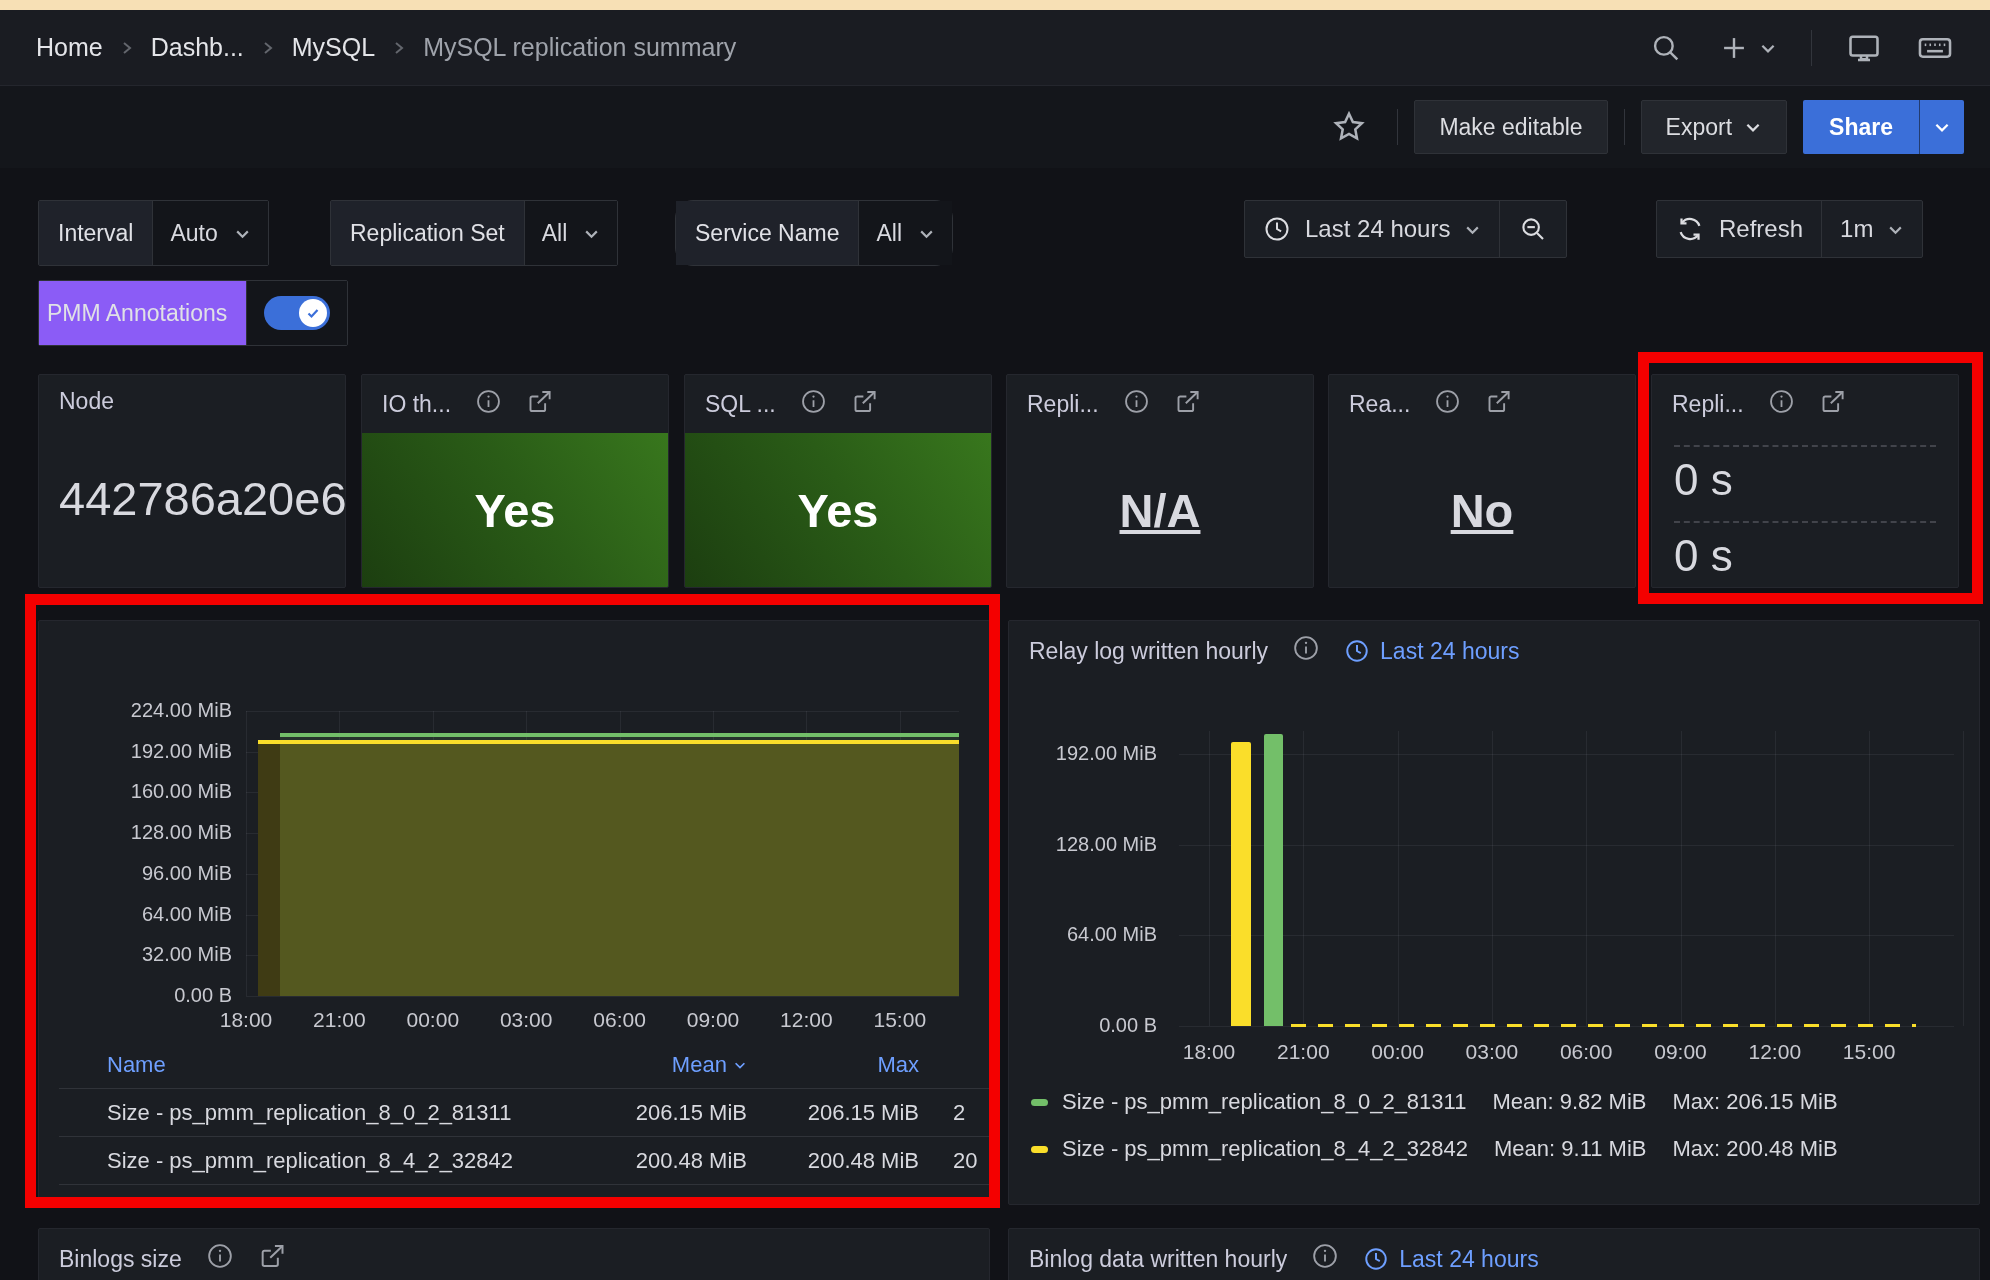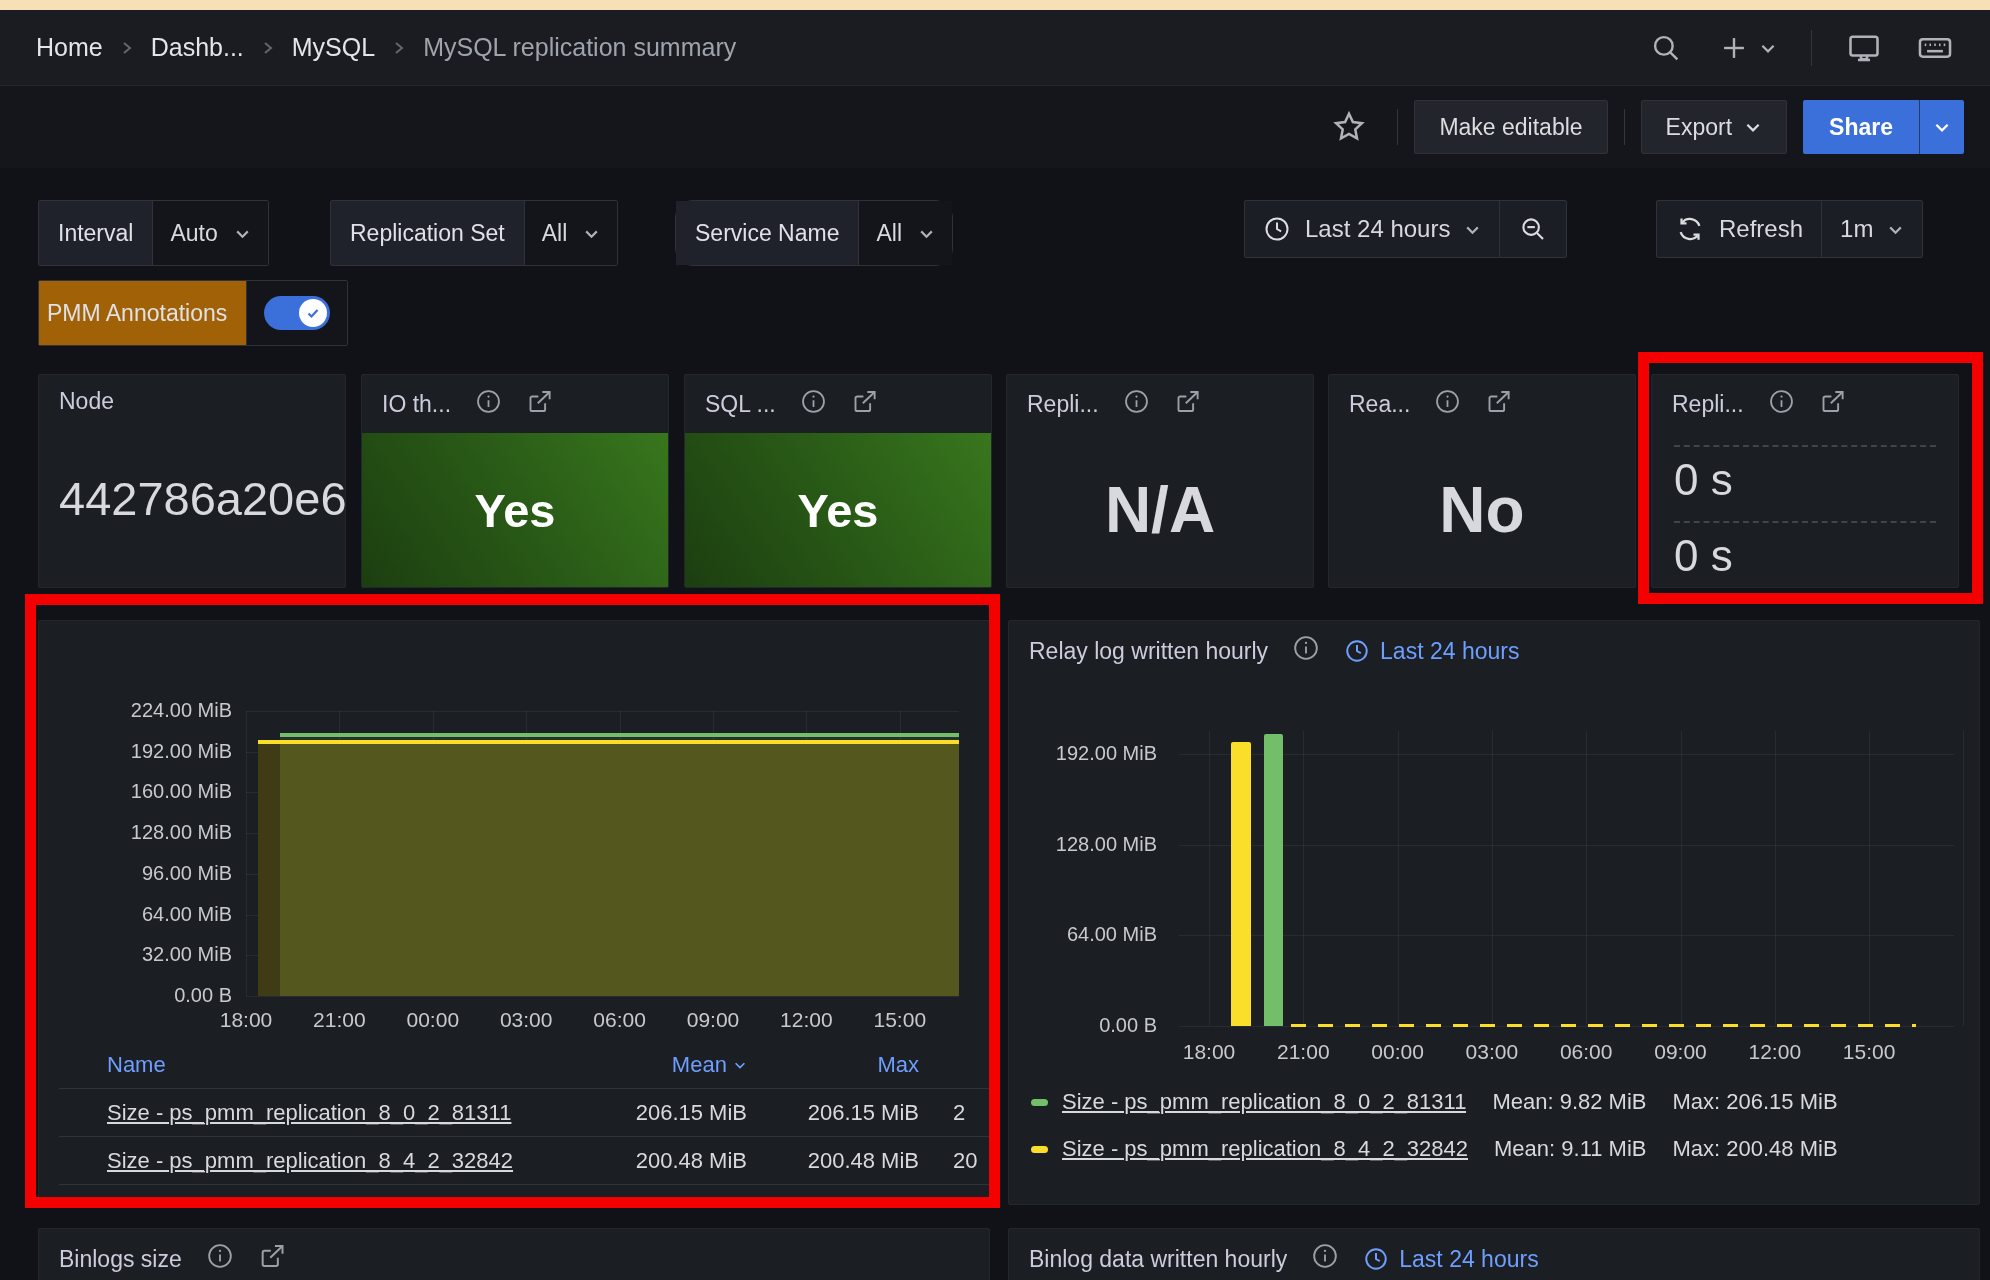--- a/index.html
+++ b/index.html
@@ -49,21 +49,21 @@
   .panel{position:absolute;background:#1b1e23;border:1px solid #25272e;border-radius:2px;box-sizing:border-box;overflow:hidden;}
   .panel-header{display:flex;align-items:center;gap:24px;padding:13px 20px;font-size:23px;color:#ccccdc;font-weight:500;white-space:nowrap;}
   .panel-title{overflow:hidden;text-overflow:ellipsis;}
   .hdr-link{display:flex;align-items:center;gap:10px;color:#6e9fff;font-weight:500;cursor:pointer;}
 
   .stat-big{position:absolute;left:20px;top:96px;font-size:47px;font-weight:500;color:#d8d9df;white-space:nowrap;}
   .stat-green{position:absolute;left:0;right:0;top:58px;bottom:0;
               background:linear-gradient(55deg,#1c3e10 0%,#2a5c17 55%,#38771d 100%);
               display:flex;align-items:center;justify-content:center;font-size:47px;font-weight:600;color:#fff;}
   .stat-center{position:absolute;left:0;right:0;top:58px;bottom:0;display:flex;align-items:center;
-               justify-content:center;font-size:64px;font-weight:600;color:#d8d9df;}
+               justify-content:center;font-size:47px;font-weight:600;color:#d8d9df;text-decoration:underline;}
   .dual-block{position:absolute;left:22px;right:22px;}
   .dual-line{border-top:2px dashed rgba(204,204,220,.22);margin-bottom:8px;}
   .dual-value{font-size:44px;font-weight:500;color:#d8d9df;}
 
   
   .plot{position:absolute;}
   .gridline-h{position:absolute;left:0;right:0;height:1px;background:rgba(204,204,220,.08);}
   .gridline-v{position:absolute;top:0;bottom:0;width:1px;background:rgba(204,204,220,.08);}
   .ytick{position:absolute;text-align:right;font-size:20px;color:#c8c9d0;white-space:nowrap;}
   .xtick{position:absolute;text-align:center;font-size:21px;color:#c8c9d0;width:96px;}
@@ -74,21 +74,21 @@
 
   
   .legend-table{position:absolute;left:20px;right:0;font-size:22px;}
   .legend-grid{display:grid;grid-template-columns:48px 1fr 150px 172px 70px;align-items:center;height:47px;}
   .legend-head{color:#6e9fff;font-weight:500;}
   .legend-head .col-r{justify-self:end;}
   .col-r{justify-self:end;white-space:nowrap;}
   .col-last{padding-left:34px;white-space:nowrap;overflow:hidden;}
   .legend-divider{border-top:1px solid rgba(204,204,220,.12);}
   .swatch{width:17px;height:7px;border-radius:4px;margin-left:12px;}
-  .legend-name{white-space:nowrap;overflow:hidden;color:#d8d9df;cursor:pointer;text-decoration:underline;}
+  .legend-name{white-space:nowrap;overflow:hidden;color:#d8d9df;cursor:pointer;}
 
   
   .legend-inline-row{position:absolute;display:flex;align-items:center;gap:14px;font-size:22px;white-space:nowrap;color:#d8d9df;}
   .legend-inline-row .stat-txt{margin-left:12px;}
 
   
   .red-box{position:absolute;border:11px solid #f40000;pointer-events:none;z-index:50;}
 </style>
 </head>
 <body>
@@ -243,21 +243,21 @@
     <span class="tool-sep"></span>
     <span class="tool-sec">
       <span>1m</span>
       <svg width="17" height="17" viewBox="0 0 16 16">
           <path d="M3 6l5 5 5-5" fill="none" stroke="#aeb2b9" stroke-width="2"></path>
         </svg>
     </span>
   </div>
 
   <div class="var-group" style="left:38px;top:280px;">
-    <span class="var-label" style="background:#a16207;padding-left:8px;">PMM Annotations</span>
+    <span class="var-label" style="background:#8b5cf6;padding-left:8px;">PMM Annotations</span>
     <span class="var-value">
       <span class="toggle">
         <span class="toggle-knob">
           <svg width="16" height="16" viewBox="0 0 16 16">
               <path d="M3.5 8.5l3 3 6-6.5" fill="none" stroke="#3b6fd9" stroke-width="2.2"></path>
             </svg>
         </span>
       </span>
     </span>
   </div>

